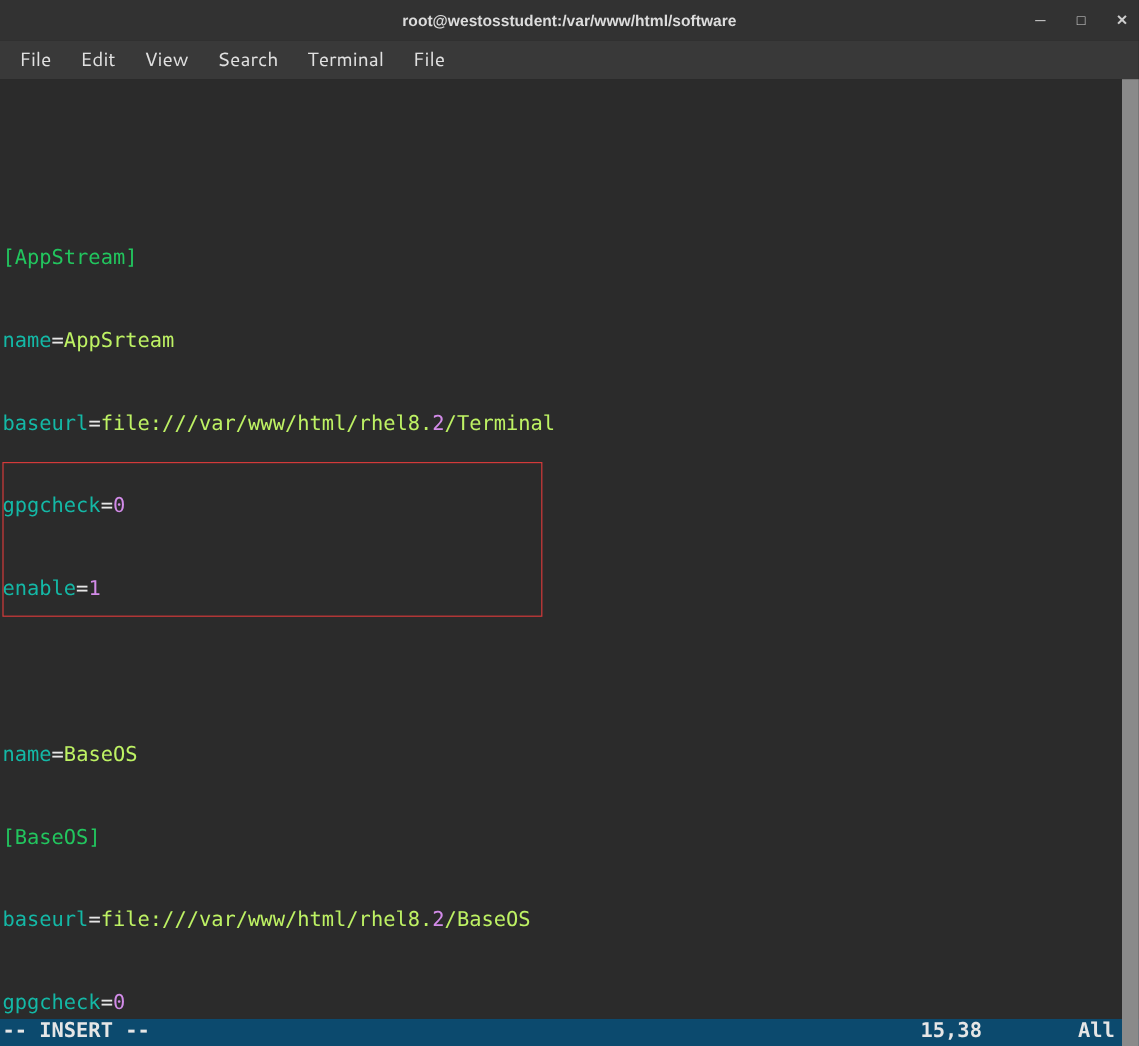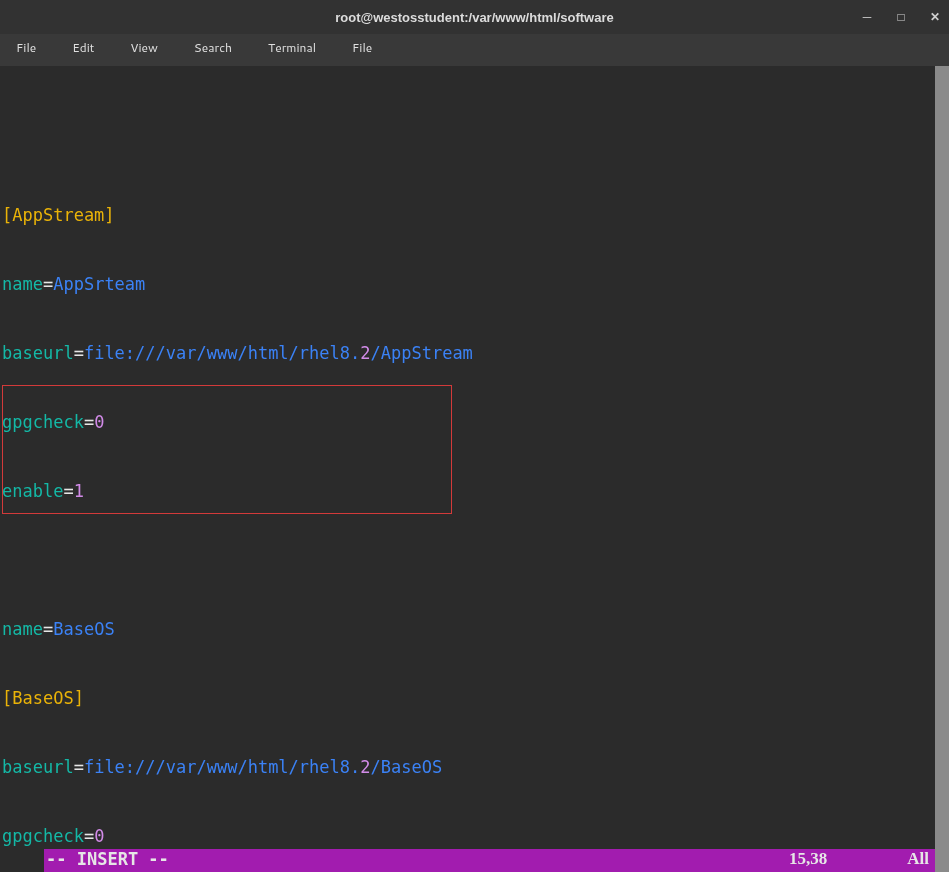--- a/index.html
+++ b/index.html
@@ -40,26 +40,26 @@
       color: #cfcfcf;
       font-size: 12px;
       cursor: pointer;
       width: 16px;
       text-align: center;
     }
     .menubar {
       background: #393939;
       height: 32px;
       display: flex;
-      align-items: flex-start;
+      align-items: flex-end;
       padding: 0 6px;
-      gap: 16px;
+      gap: 4px;
       color: #e0e0e0;
       font-family: "Cantarell", "DejaVu Sans", sans-serif;
-      font-size: 12px;
+      font-size: 16px;
     }
     .menubar .menu-item {
       padding: 5px 10px;
       cursor: pointer;
     }
     .editor {
       flex: 1;
       background: #2b2b2b;
       padding: 0 2px;
       color: #e6e6e6;
@@ -75,50 +75,48 @@
     .line {
       height: 23px;
     }
     .kw {
       color: #14b8a6;
     }
     .eq {
       color: #e6e6e6;
     }
     .val {
-      color: #3b82f6;
+      color: #bef264;
     }
     .num {
       color: #d28be8;
     }
     .bracket {
-      color: #eab308;
+      color: #22c55e;
     }
     .highlight-box {
       position: absolute;
       border: 1px solid #d33a3a;
       pointer-events: none;
     }
     .statusbar {
-      background: #a21caf;
+      background: #0c4a6e;
       color: #e6e6e6;
       height: 23px;
       font-size: 17px;
       font-weight: bold;
       padding: 0 2px;
       display: flex;
       justify-content: space-between;
       font-family: "DejaVu Sans Mono", monospace;
-      margin-left: 44px;
     }
     .status-right {
       display: flex;
       gap: 80px;
       padding-right: 18px;
-      font-family: Liberation Serif, serif;
     }
     .scrollbar {
       position: absolute;
       right: 0;
       top: 66px;
       bottom: 0;
       width: 14px;
       background: #3d3d3d;
     }
     .scrollbar-thumb {
@@ -147,21 +145,21 @@
   <div class="menu-item">Terminal</div>
   <div class="menu-item">File</div>
 </div>
 
 <div class="editor">
   <div class="editor-inner">
     <div class="highlight-box" style="left:0px; top:273px; width:450px; height:129px;"></div>
 
     <div class="line"><span class="bracket">[AppStream]</span></div>
     <div class="line"><span class="kw">name</span><span class="eq">=</span><span class="val">AppSrteam</span></div>
-    <div class="line"><span class="kw">baseurl</span><span class="eq">=</span><span class="val">file:///var/www/html/rhel8.</span><span class="num">2</span><span class="val">/AppStream</span></div>
+    <div class="line"><span class="kw">baseurl</span><span class="eq">=</span><span class="val">file:///var/www/html/rhel8.</span><span class="num">2</span><span class="val">/Terminal</span></div>
     <div class="line"><span class="kw">gpgcheck</span><span class="eq">=</span><span class="num">0</span></div>
     <div class="line"><span class="kw">enable</span><span class="eq">=</span><span class="num">1</span></div>
     <div class="line"></div>
     <div class="line"><span class="kw">name</span><span class="eq">=</span><span class="val">BaseOS</span></div>
     <div class="line"><span class="bracket">[BaseOS]</span></div>
     <div class="line"><span class="kw">baseurl</span><span class="eq">=</span><span class="val">file:///var/www/html/rhel8.</span><span class="num">2</span><span class="val">/BaseOS</span></div>
     <div class="line"><span class="kw">gpgcheck</span><span class="eq">=</span><span class="num">0</span></div>
     
     
     

